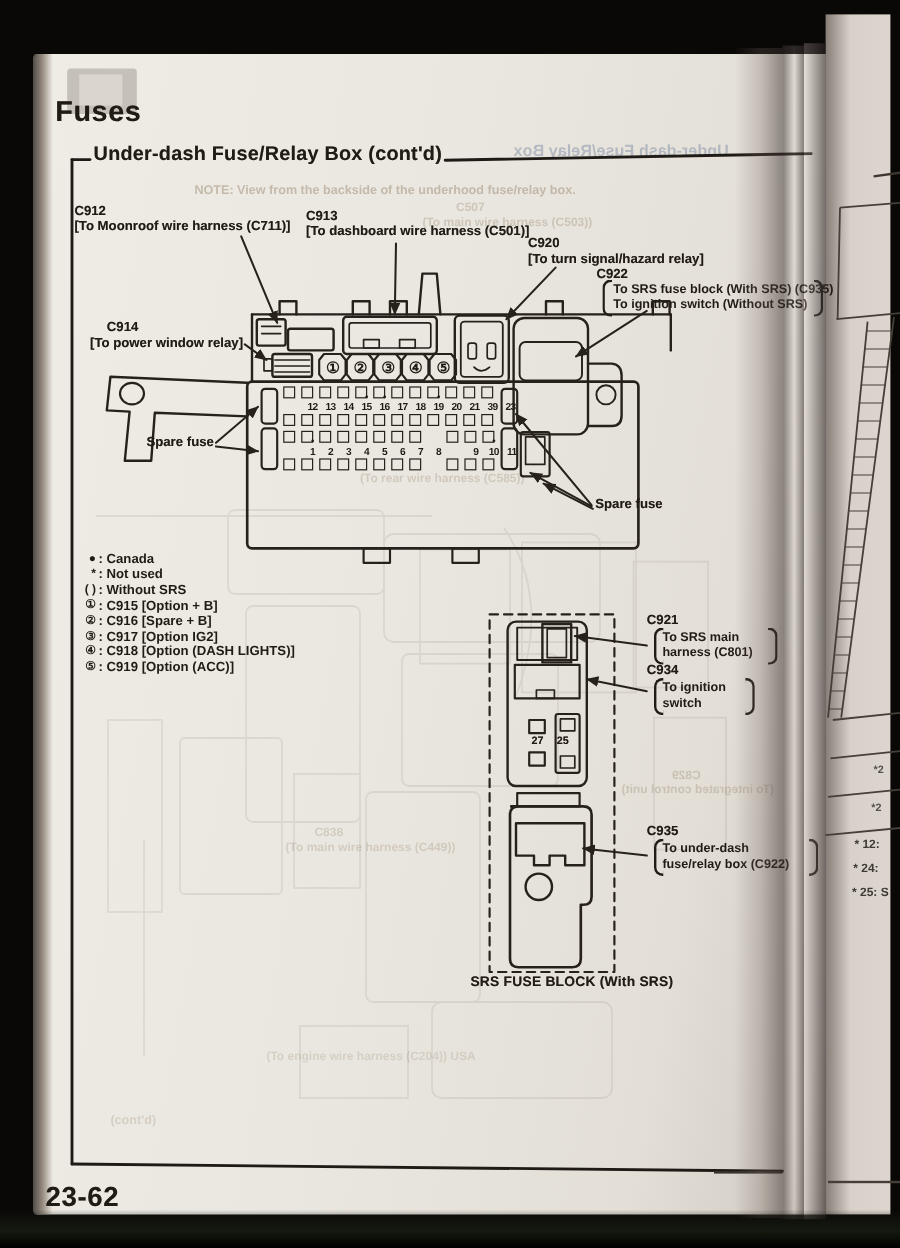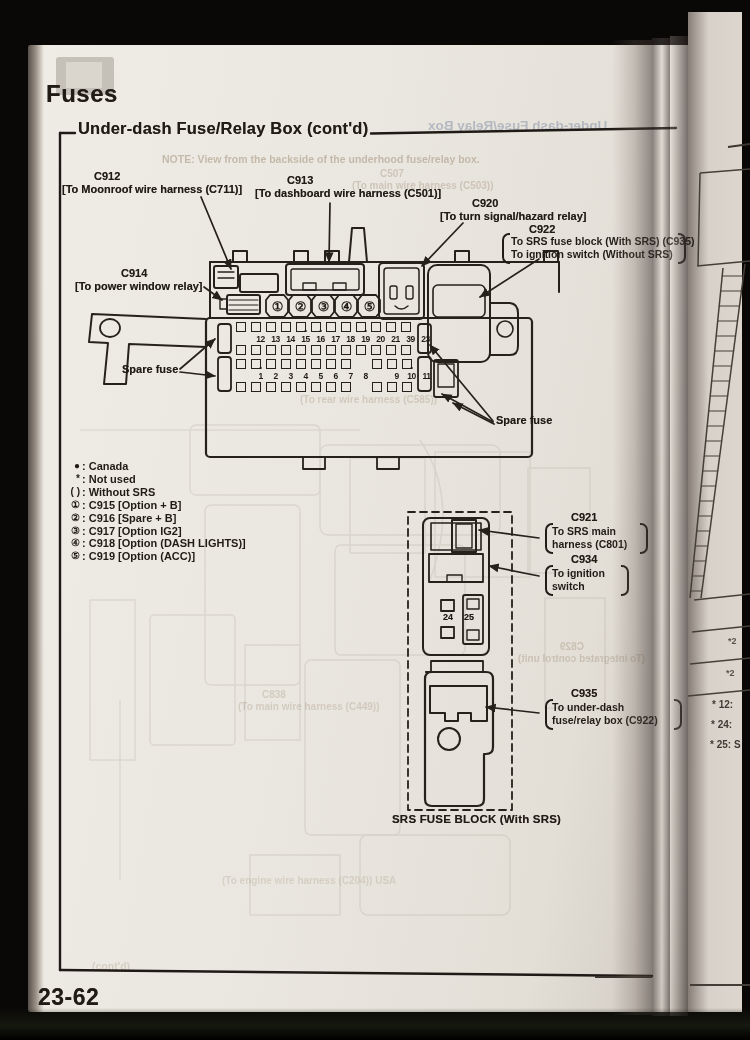--- a/index.html
+++ b/index.html
@@ -33,21 +33,21 @@
   #ladder{left:688px;top:262px;width:60px;height:340px;z-index:2;
     background:repeating-linear-gradient(to bottom,rgba(0,0,0,0) 0 13px,rgba(70,63,56,.5) 13px 15px);
     clip-path:polygon(58% 1%,95% 0%,22% 99%,3% 99%);}
   
   #art{left:0;top:0;z-index:3;}
   
   .txt{position:absolute;color:#211b15;z-index:4;white-space:nowrap;
     text-shadow:0 0 .4px rgba(35,28,22,.55);}
   #title{left:46px;top:80px;font-size:24px;font-weight:bold;letter-spacing:.5px;}
   #heading{left:78px;top:119px;font-size:16.5px;font-weight:bold;letter-spacing:.2px;}
-  .code{font-size:11px;font-weight:bold;padding-left:32px;}
+  .code{font-size:11px;font-weight:bold;}
   .desc{font-size:11px;font-weight:bold;}
   #c912-code{left:62px;top:170px;} #c912-desc{left:62px;top:183px;}
   #c913-code{left:255px;top:174px;} #c913-desc{left:255px;top:187px;}
   #c920-code{left:440px;top:197px;} #c920-desc{left:440px;top:210px;}
   #c914-code{left:89px;top:267px;text-align:right;} #c914-desc{left:75px;top:280px;}
   #spare-left{left:122px;top:363px;font-size:11px;font-weight:bold;}
   #spare-right{left:496px;top:414px;font-size:11px;font-weight:bold;}
   #c922-code{left:497px;top:223px;}
   .blines{position:absolute;z-index:4;font-size:10.5px;font-weight:bold;line-height:12.5px;color:#211b15;white-space:nowrap;}
   #c922-lines{left:511px;top:235px;}
@@ -88,21 +88,21 @@
   #gh0{left:428px;top:118px;color:#8b96ab;opacity:.55;font-size:13.5px;transform:scaleX(-1);}
   #gh1{left:162px;top:153px;opacity:.55;font-size:10.5px;}
   #gh2{left:380px;top:168px;opacity:.4;font-size:10px;}
   #gh3{left:352px;top:180px;opacity:.4;font-size:10px;}
   #gh4{left:300px;top:394px;opacity:.35;font-size:10px;}
   #gh5{left:560px;top:641px;opacity:.4;font-size:10px;transform:scaleX(-1);}
   #gh6{left:518px;top:653px;opacity:.4;font-size:10px;transform:scaleX(-1);}
   #gh7{left:262px;top:689px;opacity:.33;font-size:10px;}
   #gh8{left:238px;top:701px;opacity:.33;font-size:10px;}
   #gh9{left:222px;top:875px;opacity:.28;font-size:10px;}
-  #gh10{left:92px;top:928px;opacity:.3;font-size:10.5px;margin-top:32px;}
+  #gh10{left:92px;top:928px;opacity:.3;font-size:10.5px;}
   #gray-icon{left:56px;top:57px;width:58px;height:38px;background:#c5c1b9;border-radius:3px;z-index:2;}
   #gray-icon-inner{left:10px;top:5px;width:36px;height:26px;background:#dad6ce;}
   
   .np{position:absolute;z-index:4;color:#3f3a34;font-weight:bold;}
   #fn0{left:712px;top:699px;font-size:10px;}
   #fn1{left:711px;top:719px;font-size:10px;}
   #fn2{left:710px;top:739px;font-size:10px;}
   #cl0{left:728px;top:636px;font-size:9px;opacity:.85;}
   #cl1{left:726px;top:668px;font-size:9px;opacity:.85;}
 </style>
@@ -595,21 +595,21 @@
 
     <span class="relay-opt">②</span>
 
     <span class="relay-opt">③</span>
 
     <span class="relay-opt">④</span>
 
     <span class="relay-opt">⑤</span>
   </div>
 
-<div class="txt" id="srs-24">24</div>
+<div class="txt" id="srs-24">27</div>
 <div class="txt" id="srs-25">25</div>
 
 <div class="txt" id="srs-caption">SRS FUSE BLOCK (With SRS)</div>
 <div class="txt" id="page-number">23-62</div>
 
 <div class="np" id="fn0">* 12:</div>
 <div class="np" id="fn1">* 24:</div>
 <div class="np" id="fn2">* 25: S</div>
 <div class="np" id="cl0">*2</div>
 <div class="np" id="cl1">*2</div>

